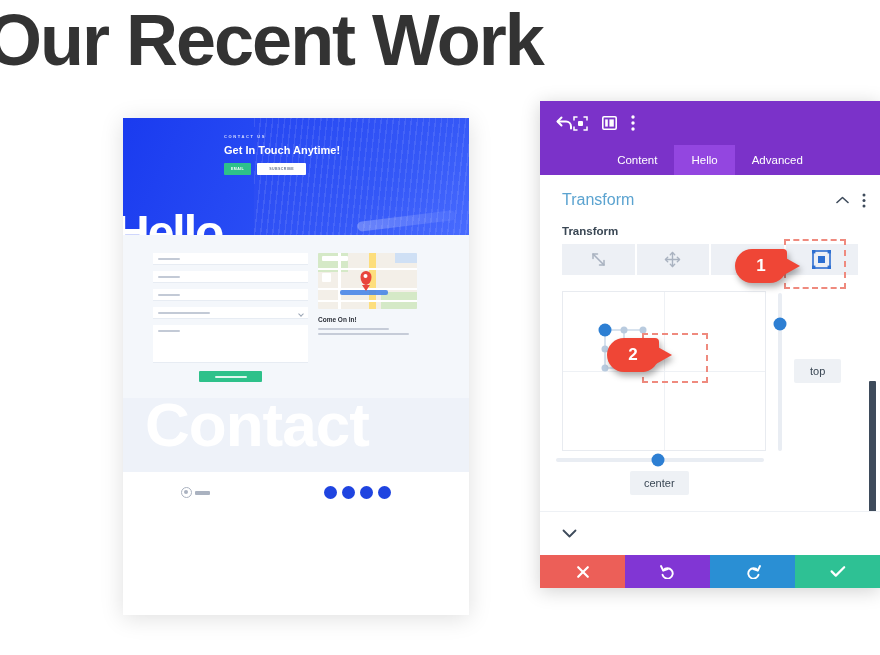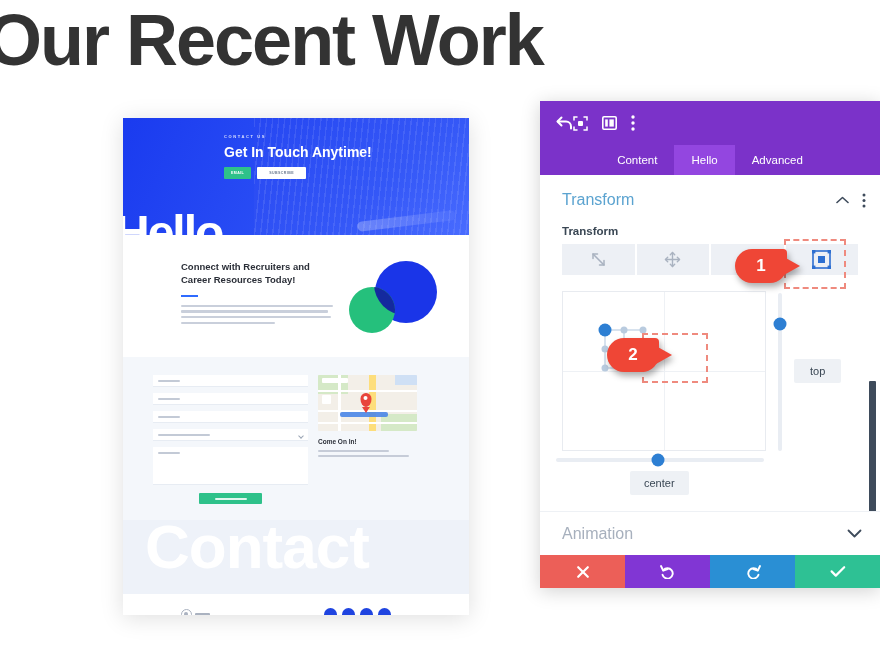--- a/index.html
+++ b/index.html
@@ -50,21 +50,21 @@
     width:46%; height:10px; border-radius:5px;
     background: linear-gradient(90deg, rgba(255,255,255,.28), rgba(255,255,255,.05));
     transform: rotate(-7deg);
   }
   .hero-inner { position: relative; padding: 16px 0 0 101px; }
   .hero-eyebrow {
     font-size: 4px; letter-spacing: 1.6px; font-weight: bold;
     color: rgba(255,255,255,.82); text-transform: uppercase;
   }
   .hero-title {
-    margin-top: 5px; font-size: 14px; font-weight: bold; color: #fff;
+    margin-top: 5px; font-size: 11px; font-weight: bold; color: #fff;
   }
   .hero-btns { margin-top: 7px; display: flex; gap: 6px; }
   .hero-btn {
     font-size: 3.6px; font-weight: bold; letter-spacing: .4px;
     padding: 4px 7px; border-radius: 1px; text-transform: uppercase;
   }
   .hero-btn.green { background: #2ec18a; color: #fff; }
   .hero-btn.white { background: #fff; color: #6d7b92; padding: 4px 12px; }
   .hero-word {
     position: absolute; left: -8px; bottom: -22px;
@@ -345,37 +345,20 @@
         <div class="hero-eyebrow">CONTACT US</div>
         <div class="hero-title">Get In Touch Anytime!</div>
         <div class="hero-btns">
           <div class="hero-btn green">EMAIL</div>
           <div class="hero-btn white">SUBSCRIBE</div>
         </div>
       </div>
       <div class="hero-word">Hello</div>
     </div>
 
-    <div class="sec-connect">
-      <div class="connect-left">
-        <div class="connect-h">Connect with Recruiters and Career Resources Today!</div>
-        <div class="connect-rule"></div>
-        <div class="connect-lines">
-          <div class="ln" style="width:100%"></div>
-          <div class="ln" style="width:97%"></div>
-          <div class="ln" style="width:99%"></div>
-          <div class="ln" style="width:62%"></div>
-        </div>
-      </div>
-      <div class="connect-art">
-        <div class="circ blue"></div>
-        <div class="circ green"></div>
-        <div class="circ overlap"></div>
-      </div>
-    </div>
 
     <div class="sec-form">
       <div class="form-row">
         <div class="form-col">
           <div class="fi"></div>
           <div class="fi"></div>
           <div class="fi"></div>
           <div class="fi sel"></div>
           <div class="fi msg"></div>
           <div class="form-submit"></div>
@@ -555,21 +538,20 @@
         <div class="h-slider">
           <div class="h-thumb"></div>
         </div>
         <div class="h-label">center</div>
       </div>
 
       <div class="panel-scroll"></div>
     </div>
 
     <div class="animation-row">
-      <div class="animation-label">Animation</div>
       <span class="chev-down">
         <svg width="15" height="9" viewBox="0 0 15 9">
           <path d="M1.5 1.5 L7.5 7.5 L13.5 1.5" stroke="#3e4b5b" stroke-width="1.8" fill="none" stroke-linecap="round" stroke-linejoin="round"></path>
         </svg>
       </span>
     </div>
 
     <div class="panel-footer">
       <div class="pf-btn cancel">
         <span>

